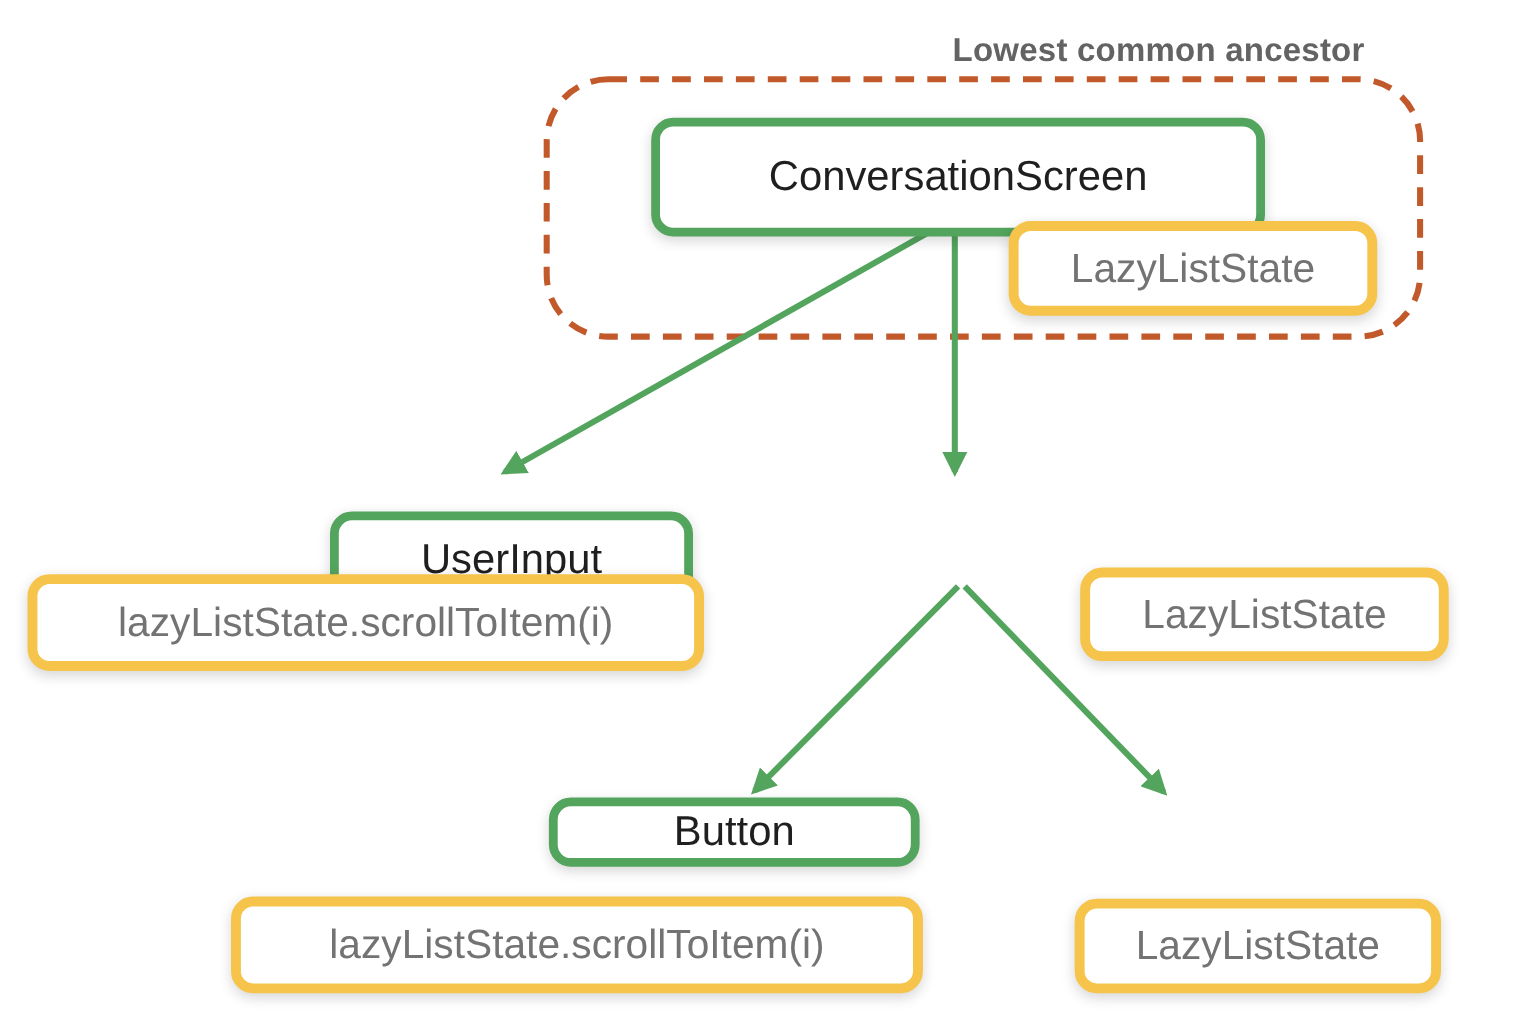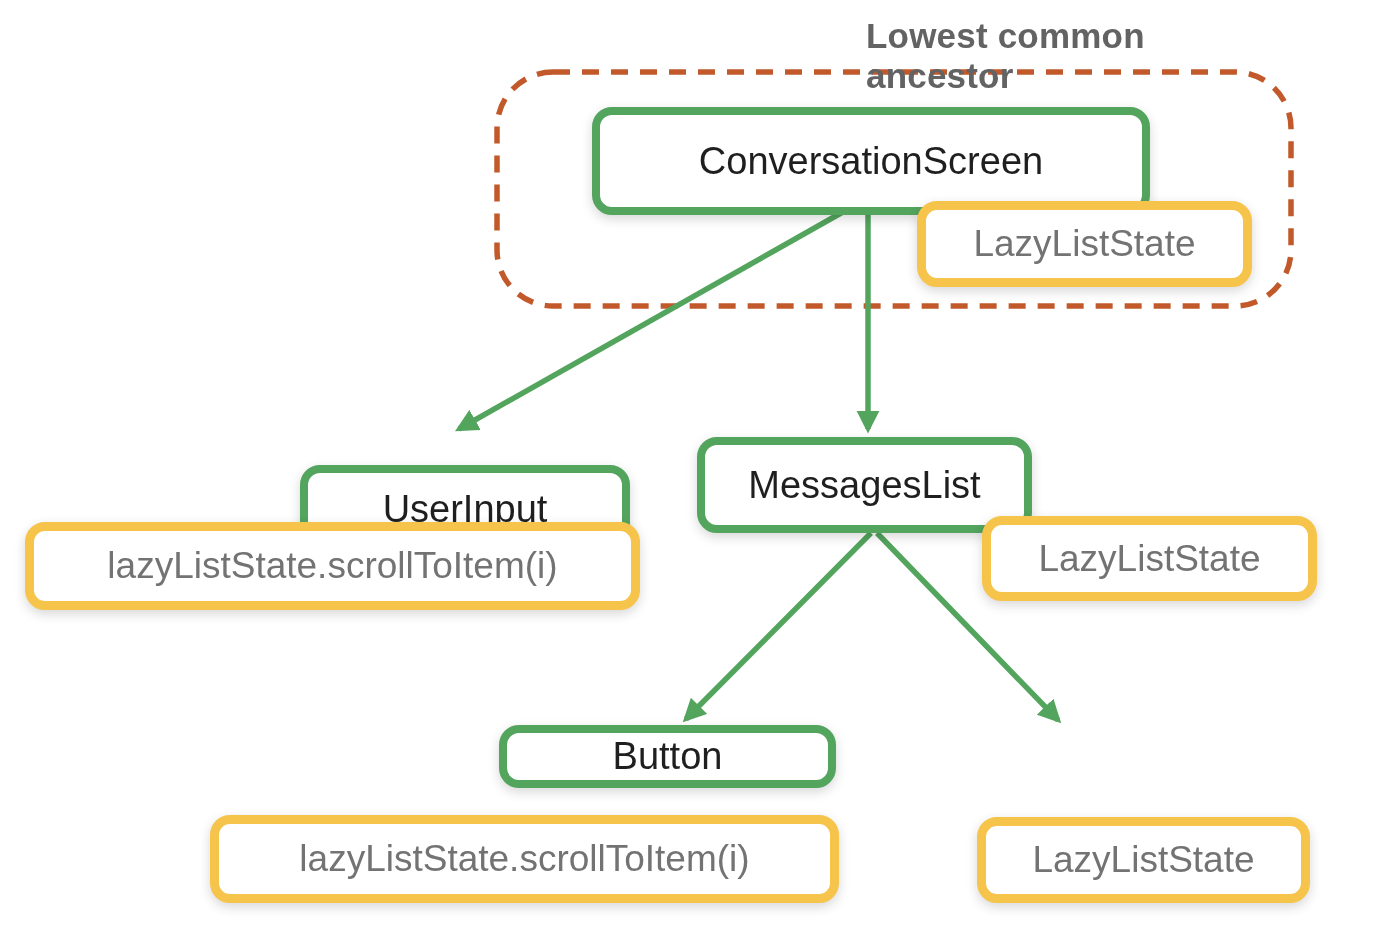--- a/index.html
+++ b/index.html
@@ -11,24 +11,24 @@
   #canvas {
     position: relative;
     width: 1388px;
     height: 942px;
     background: #ffffff;
     overflow: hidden;
   }
   .annotation-title {
     position: absolute;
     left: 866px;
-    top: 16px;
+    top: 29px;
     width: 430px;
     text-align: left;
-    font-size: 35px;
+    font-size: 30px;
     font-weight: 700;
     color: #636363;
     letter-spacing: 0.2px;
     z-index: 4;
   }
   svg.edge-layer {
     position: absolute;
     left: 0;
     top: 0;
     width: 1388px;
@@ -101,23 +101,20 @@
   </svg>
 
   <div class="node" id="node-conversation-screen">
     <span>ConversationScreen</span>
   </div>
 
   <div class="node" id="node-user-input">
     <span>UserInput</span>
   </div>
 
-  <div class="node" id="node-messages-list">
-    <span>MessagesList</span>
-  </div>
 
   <div class="node" id="node-button">
     <span>Button</span>
   </div>
 
 
   <div class="state-badge" id="badge-state-conversation">
     <span>LazyListState</span>
   </div>
 

